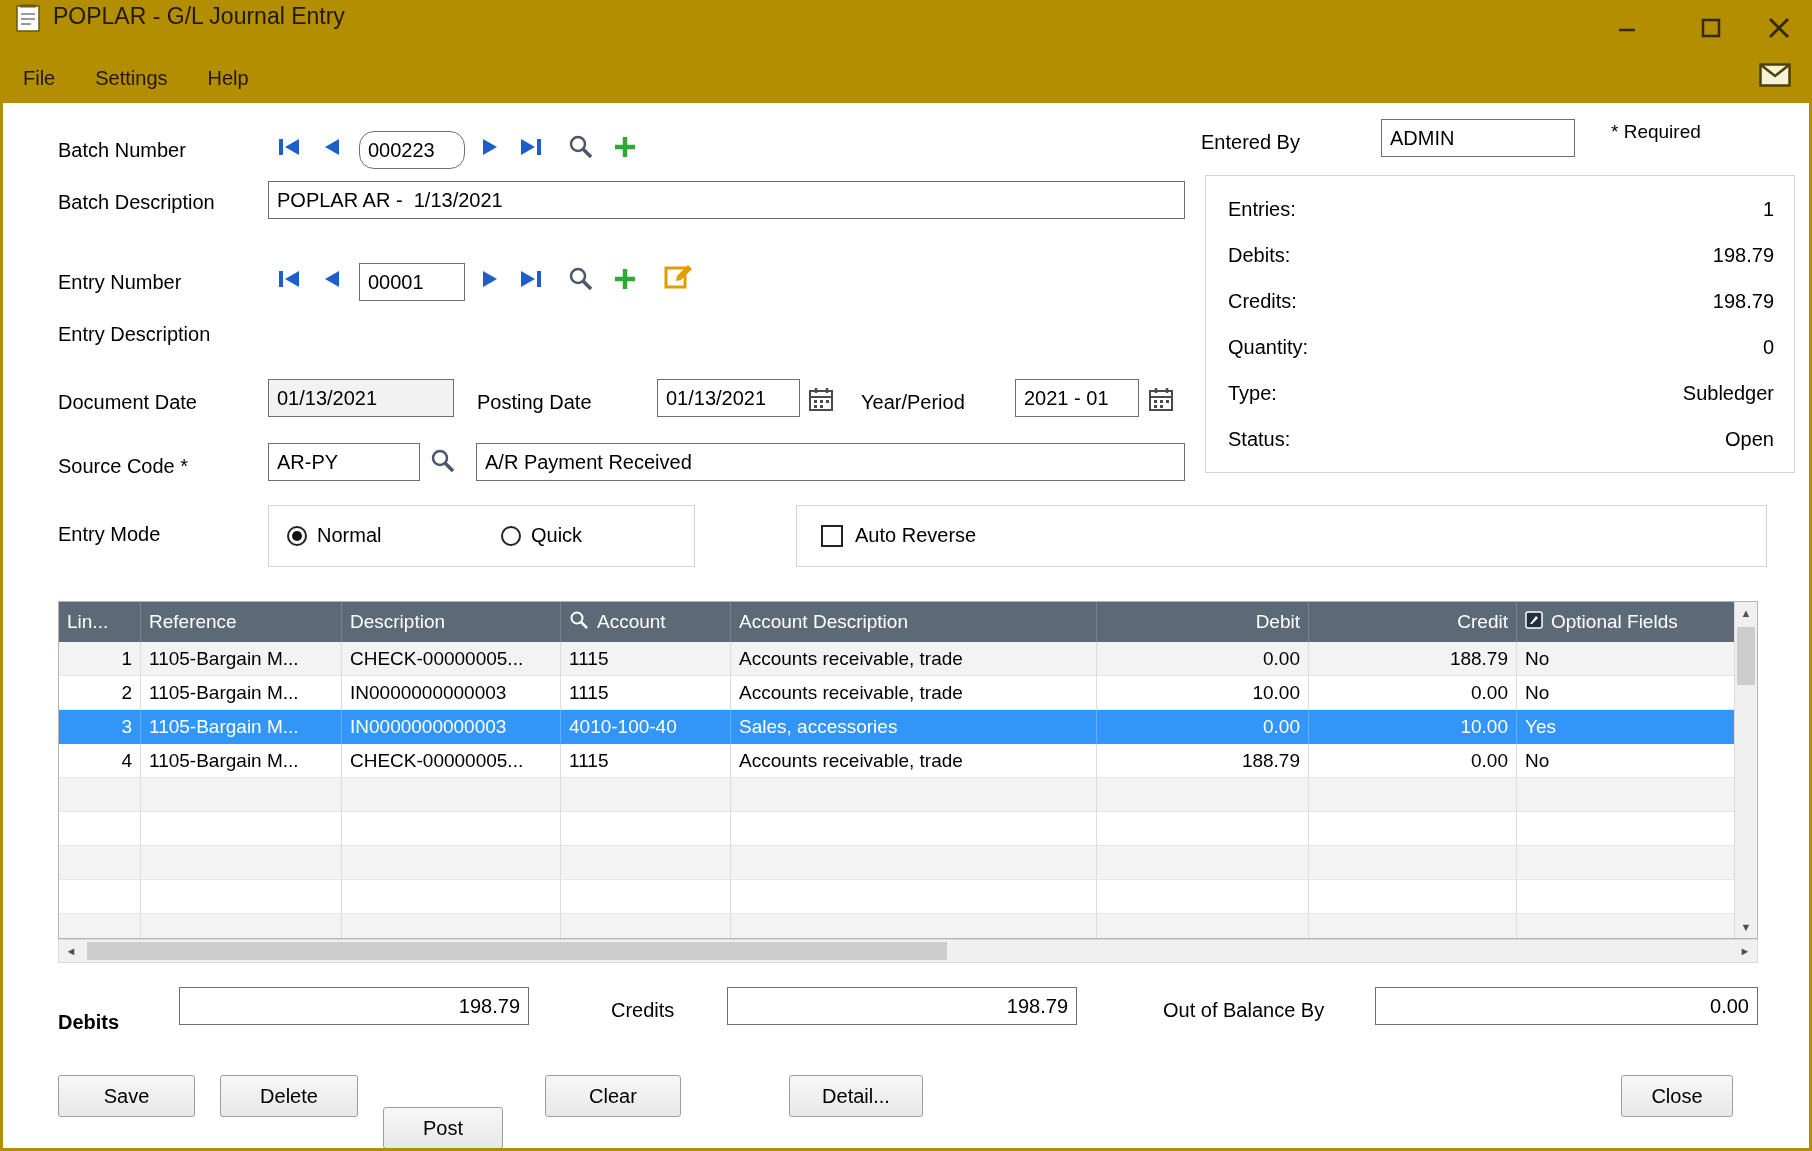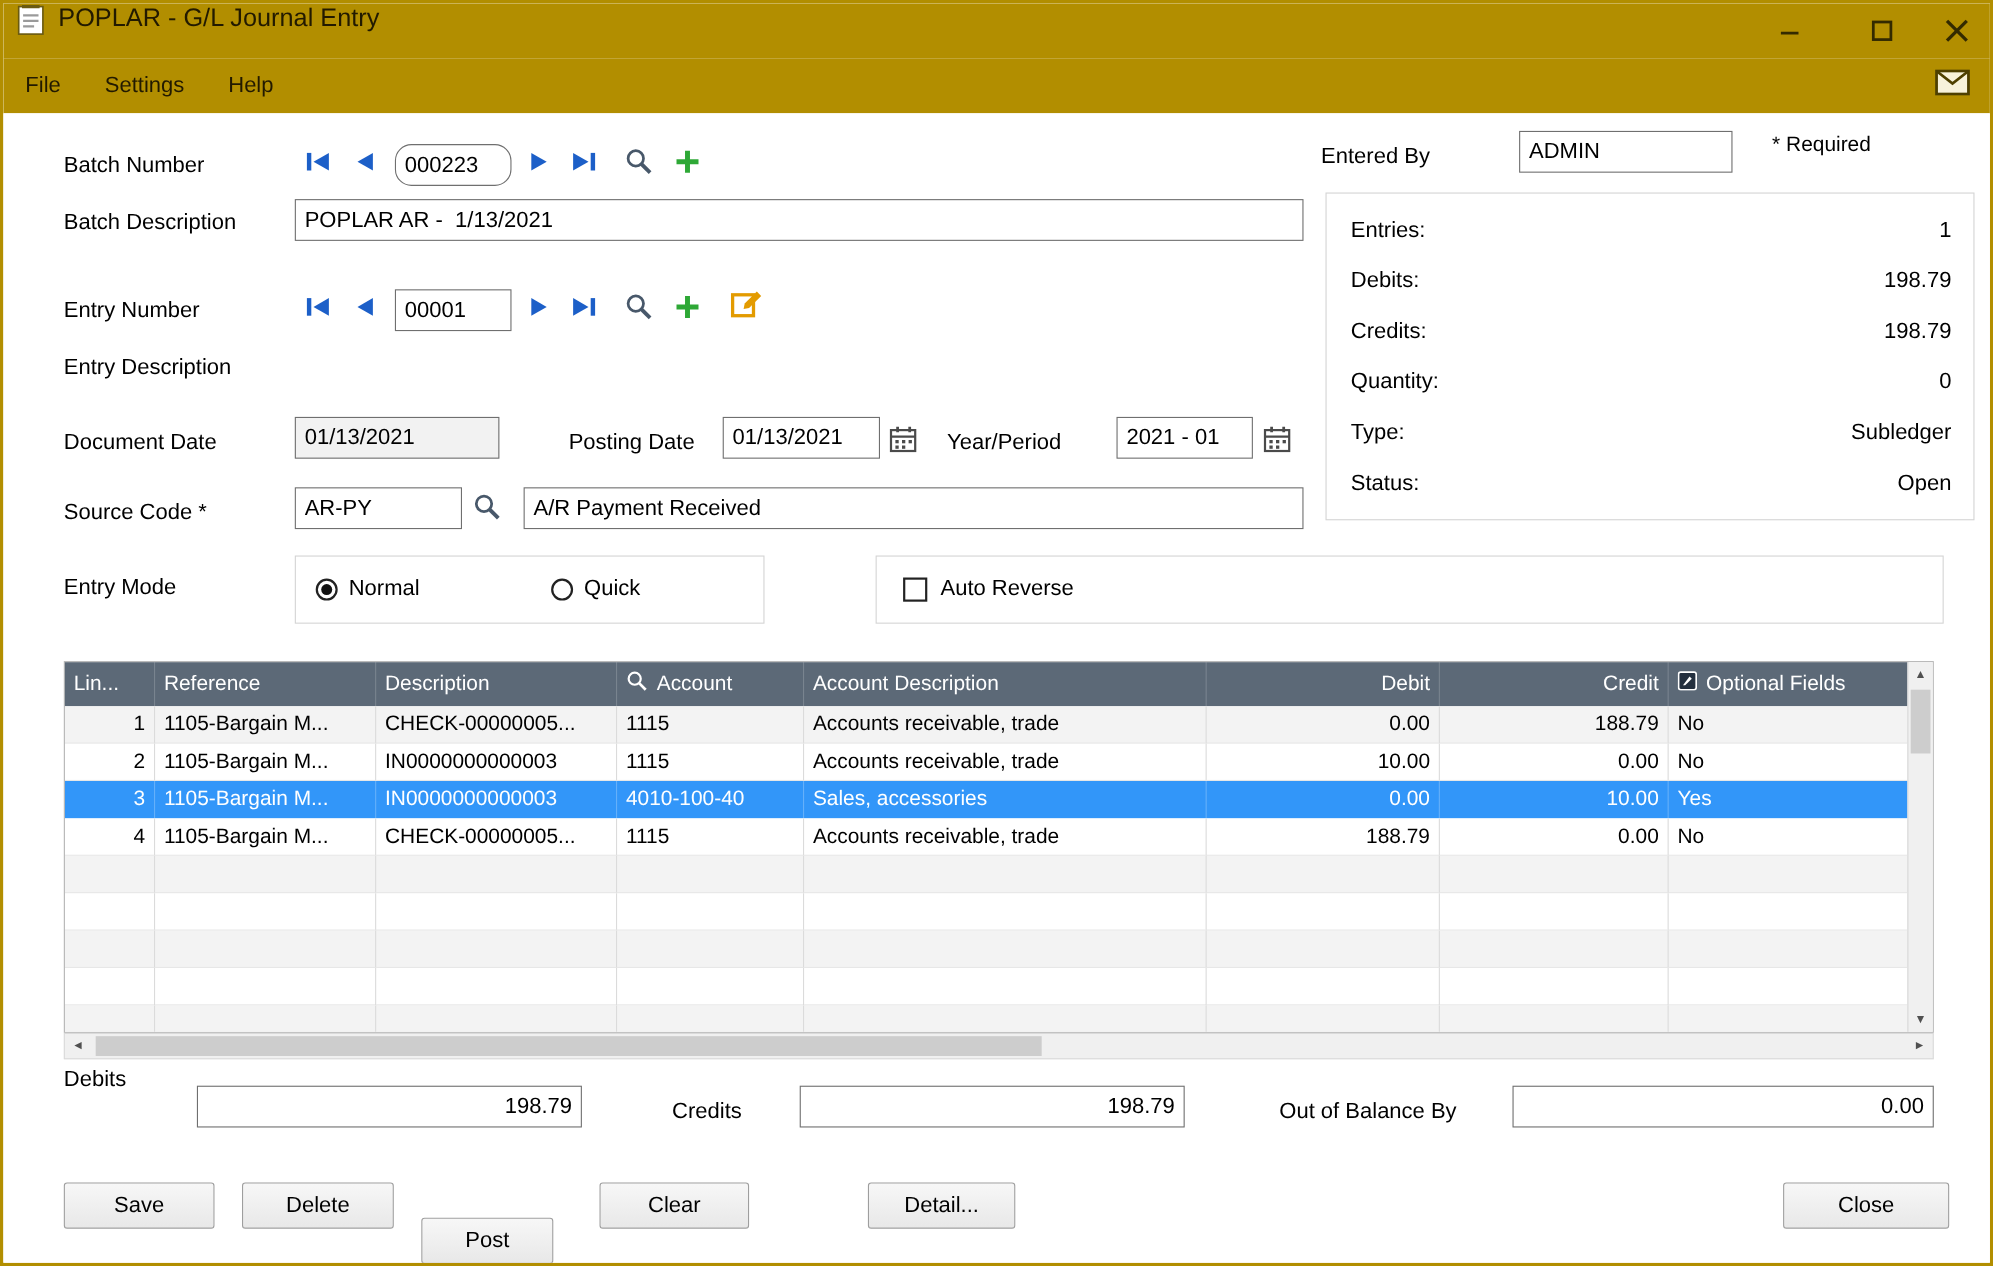--- a/index.html
+++ b/index.html
@@ -232,21 +232,21 @@
       <svg width="30" height="30">
           <rect x="2" y="6" width="19" height="19" fill="#fff" stroke="#E39B00" stroke-width="3"></rect>
           <polygon points="13,14 24,3 28,7 17,18 12,19" fill="#E39B00"></polygon>
         </svg>
     </span>
 
     <span class="lbl" style="left:55px;top:220px;">Entry Description</span>
 
     <span class="lbl" style="left:55px;top:288px;">Document Date</span>
     <div class="field ro" style="left:265px;top:276px;width:186px;">01/13/2021</div>
-    <span class="lbl" style="left:474px;top:288px;margin-left:40px;">Posting Date</span>
+    <span class="lbl" style="left:474px;top:288px;">Posting Date</span>
     <input class="field" style="left: 654px; top: 276px; width: 143px;" value="01/13/2021">
     <span class="iconbtn" style="left:802px;top:280px;">
       <svg width="26" height="26">
           <rect x="2" y="5" width="22" height="19" fill="#fff" stroke="#4a4a4a" stroke-width="2"></rect>
           <line x1="2" y1="11" x2="24" y2="11" stroke="#4a4a4a" stroke-width="2"></line>
           <line x1="8" y1="2" x2="8" y2="7" stroke="#4a4a4a" stroke-width="2.5"></line>
           <line x1="19" y1="2" x2="19" y2="7" stroke="#4a4a4a" stroke-width="2.5"></line>
           <rect x="6" y="14" width="3" height="3" fill="#4a4a4a"></rect>
           <rect x="12" y="14" width="3" height="3" fill="#4a4a4a"></rect>
           <rect x="18" y="14" width="3" height="3" fill="#4a4a4a"></rect>
@@ -425,28 +425,28 @@
         <div class="sarrow down">▼</div>
       </div>
     </div>
 
     <div class="hscroll" style="left:55px;top:836px;width:1700px;">
       <div class="harrow" style="left:0;">◄</div>
       <div class="hthumb"></div>
       <div class="harrow" style="right:0;">►</div>
     </div>
 
-    <span class="lbl" style="left:55px;top:867px;">Debits</span>
+    <span class="lbl" style="left:55px;top:908px;font-weight:bold;">Debits</span>
     <div class="field num" style="left:176px;top:884px;width:350px;">198.79</div>
     <span class="lbl" style="left:608px;top:896px;">Credits</span>
     <div class="field num" style="left:724px;top:884px;width:350px;">198.79</div>
     <span class="lbl" style="left:1160px;top:896px;">Out of Balance By</span>
     <div class="field num" style="left:1372px;top:884px;width:383px;">0.00</div>
 
     <div class="btn" style="left:55px;top:972px;width:137px;">Save</div>
     <div class="btn" style="left:217px;top:972px;width:138px;">Delete</div>
     <div class="btn" style="left:380px;top:972px;width:120px;margin-top:32px;">Post</div>
     <div class="btn" style="left:542px;top:972px;width:136px;">Clear</div>
     <div class="btn" style="left:786px;top:972px;width:134px;">Detail...</div>
-    <div class="btn" style="left:1618px;top:972px;width:151px;">Close</div>
+    <div class="btn" style="left:1618px;top:972px;width:112px;">Close</div>
 
   </div>
 </div>
 
 </body></html>

